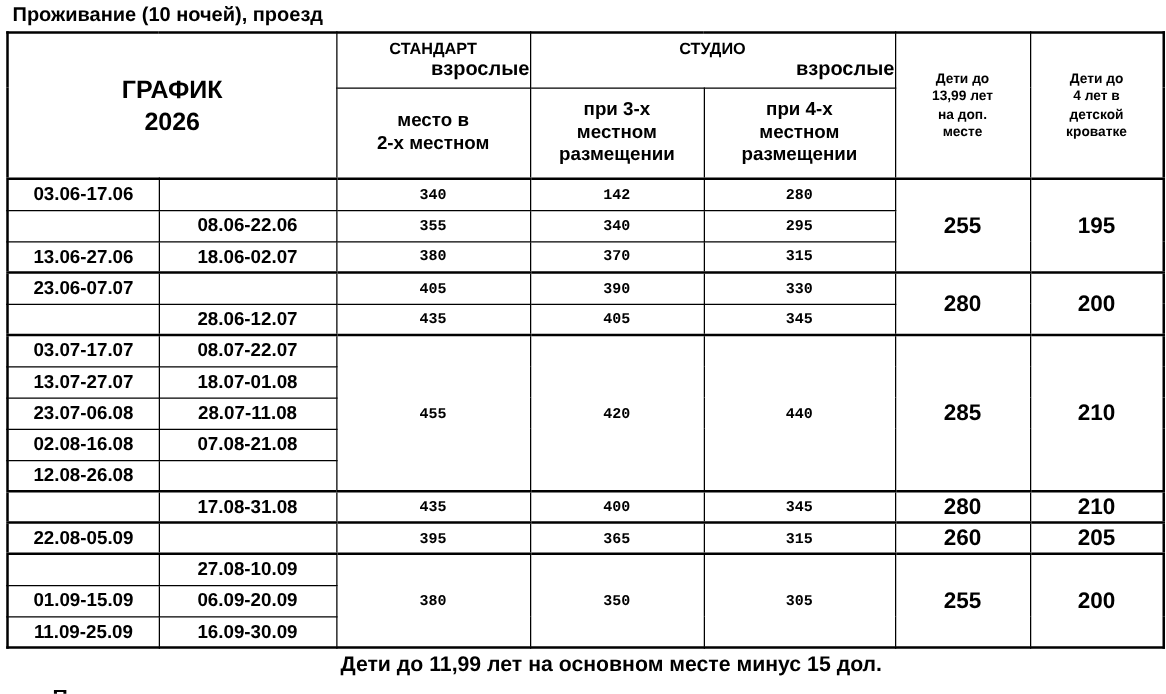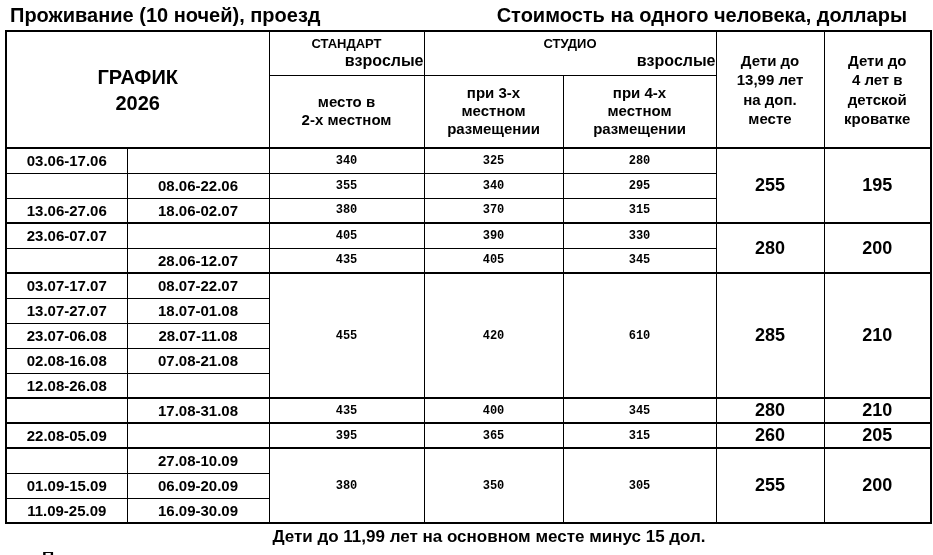--- a/index.html
+++ b/index.html
@@ -18,21 +18,21 @@
     width: 933px;
     height: 555px;
   }
   .titlebar {
     display: flex;
     justify-content: space-between;
     align-items: baseline;
     margin: 4px 26px 3px 10px;
   }
   .title-left, .title-right {
-    font-size: 20px;
+    font-size: 16px;
     white-space: nowrap;
   }
   table.price-table {
     border-collapse: collapse;
     table-layout: fixed;
     margin-left: 5px;
     width: 925px;
     border: 2px solid #000;
   }
   .price-table td {
@@ -41,21 +41,21 @@
     vertical-align: middle;
     padding: 0;
     overflow: hidden;
   }
   .price-table td.bb2 { border-bottom-width: 2px; }
   .multiline { white-space: pre-line; }
   .schedule-cell { font-size: 20px; line-height: 1.3; margin-left: 21px; }
   .group-title { font-size: 13px; line-height: 1.15; }
   .group-sub { font-size: 16px; line-height: 1.15; text-align: right; }
   .subhead { font-size: 15px; line-height: 1.22; }
-  .kids-head { font-size: 15px; line-height: 1.3; }
+  .kids-head { font-size: 11px; line-height: 1.3; }
   .date-cell { font-size: 15px; }
   .price-cell { font-size: 12px; font-family: Liberation Mono, monospace; }
   .kids-cell { font-size: 18px; }
   tr.hdr1 { height: 44px; }
   tr.hdr2 { height: 73px; }
   tr.body-row { height: 25px; padding-left: 24px; }
   .footnote-wrap {
     width: 933px;
     padding-left: 45px;
     box-sizing: border-box;
@@ -78,21 +78,20 @@
     line-height: 17px;
   }
 </style>
 </head>
 <body>
 
 <div class="page">
 
   <div class="titlebar">
     <span class="title-left">Проживание (10 ночей), проезд</span>
-    <span class="title-right">Стоимость на одного человека, доллары</span>
   </div>
 
   <table class="price-table">
     <colgroup>
       <col style="width:121px">
         <col style="width:142px">
         <col style="width:155px">
       <col style="width:139px">
         <col style="width:153px">
         <col style="width:108px">
@@ -127,21 +126,21 @@
 размещении</td>
         <td class="subhead multiline bb2">при 4-х
 местном
 размещении</td>
       </tr>
 
       <tr class="body-row">
         <td class="date-cell">03.06-17.06</td>
         <td class="date-cell"></td>
         <td class="price-cell">340</td>
-        <td class="price-cell">325</td>
+        <td class="price-cell">142</td>
         <td class="price-cell">280</td>
         <td rowspan="3" class="kids-cell bb2">255</td>
         <td rowspan="3" class="kids-cell bb2">195</td>
       </tr>
       <tr class="body-row">
         <td class="date-cell"></td>
         <td class="date-cell">08.06-22.06</td>
         <td class="price-cell">355</td>
         <td class="price-cell">340</td>
         <td class="price-cell">295</td>
@@ -167,21 +166,21 @@
         <td class="date-cell bb2">28.06-12.07</td>
         <td class="price-cell bb2">435</td>
         <td class="price-cell bb2">405</td>
         <td class="price-cell bb2">345</td>
       </tr>
       <tr class="body-row">
         <td class="date-cell">03.07-17.07</td>
         <td class="date-cell">08.07-22.07</td>
         <td rowspan="5" class="price-cell bb2">455</td>
         <td rowspan="5" class="price-cell bb2">420</td>
-        <td rowspan="5" class="price-cell bb2">610</td>
+        <td rowspan="5" class="price-cell bb2">440</td>
         <td rowspan="5" class="kids-cell bb2">285</td>
         <td rowspan="5" class="kids-cell bb2">210</td>
       </tr>
       <tr class="body-row">
         <td class="date-cell">13.07-27.07</td>
         <td class="date-cell">18.07-01.08</td>
       </tr>
       <tr class="body-row">
         <td class="date-cell">23.07-06.08</td>
         <td class="date-cell">28.07-11.08</td>

